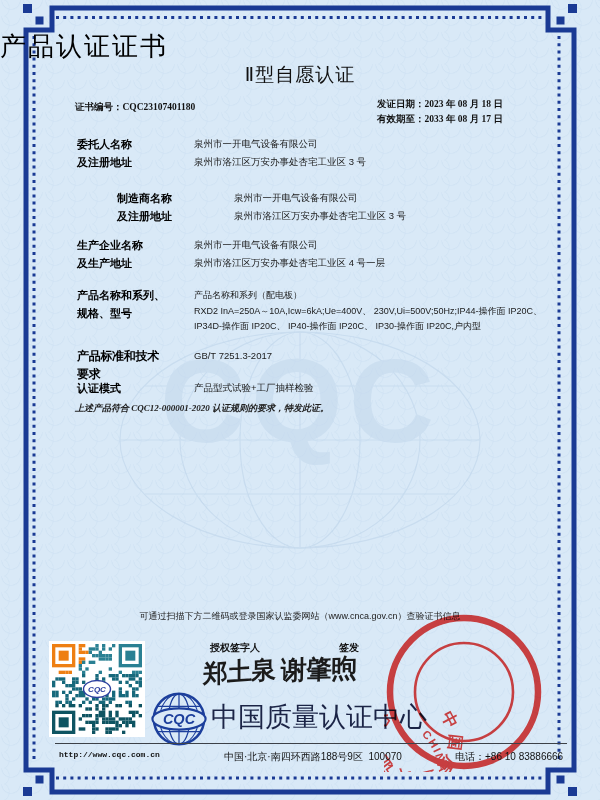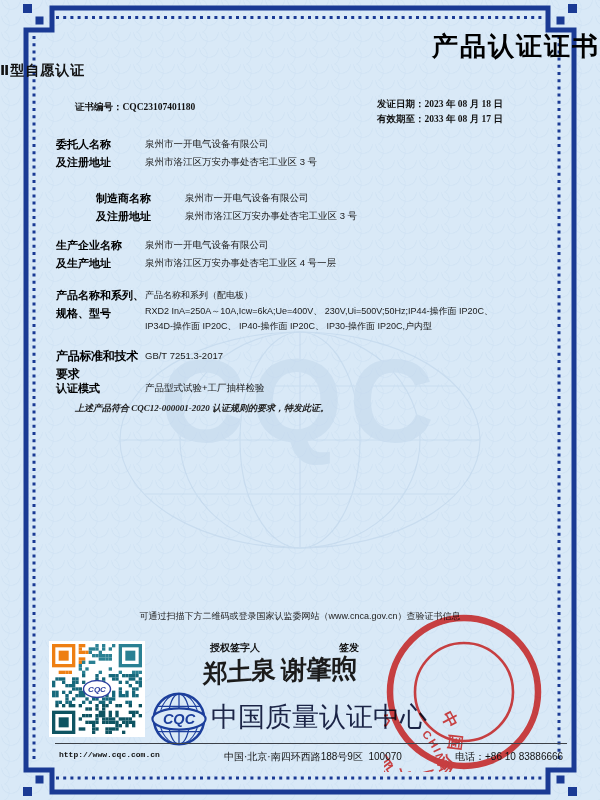--- a/index.html
+++ b/index.html
@@ -13,30 +13,30 @@
     background:#d9e9f7;
     background-image:
       radial-gradient(circle at 11px 0px, rgba(255,255,255,0) 8.6px, rgba(168,198,226,.20) 9px, rgba(255,255,255,0) 10.4px),
       radial-gradient(circle at 0px 8px, rgba(255,255,255,0) 8.6px, rgba(168,198,226,.15) 9px, rgba(255,255,255,0) 10.4px);
     background-size:22px 16px;
   }
   svg{display:block;}
   .border-svg{position:absolute;left:0;top:0;}
   .watermark{position:absolute;left:90px;top:310px;opacity:.55;pointer-events:none;}
 
-  .title{position:absolute;left:0;right:0;top:29px;text-align:right;
-    font-size:26px;font-weight:bold;letter-spacing:2px;color:#000;}
-  .subtitle{position:absolute;left:0;right:0;top:62px;
-    font-size:14px;font-weight:700;letter-spacing:1px;color:#111;}
+  .title{position:absolute;left:0;right:0;top:29px;text-align:left;
+    font-size:26px;font-weight:normal;letter-spacing:2px;color:#000;}
+  .subtitle{position:absolute;left:0;right:0;top:62px;text-align:center;
+    font-size:19px;font-weight:400;letter-spacing:1px;color:#111;}
 
   .serifline{font-family:"Liberation Serif","DejaVu Serif",serif;font-weight:bold;color:#111;}
   .certline{position:absolute;left:75px;top:101px;font-size:9.5px;text-align:right;}
   .dates{position:absolute;left:377px;top:97px;font-size:9.5px;line-height:15px;}
 
-  .row{position:absolute;left:56px;display:flex;}
+  .row{position:absolute;left:77px;display:flex;gap:28px;}
   .row .lbl{width:89px;flex:0 0 89px;font-size:11px;font-weight:bold;color:#000;line-height:18px;}
   .row .val{font-size:9.5px;color:#1a1a1a;line-height:18px;}
   .row.r4 .val{font-size:9px;line-height:15.5px;padding-top:2px;}
   .row.r5 .lbl{font-size:12px;letter-spacing:-0.3px;}
   .r1{top:135px;} .r2{top:189px;margin-left:40px;} .r3{top:236px;} .r4{top:286px;} .r5{top:347px;} .r6{top:379px;}
 
   .note{position:absolute;left:75px;top:402px;font-size:9px;color:#222;
     font-family:"Liberation Serif","DejaVu Serif",serif;font-style:italic;font-weight:bold;}
 
   .verify{position:absolute;left:0;right:0;top:610px;text-align:center;font-size:9px;color:#222;}

